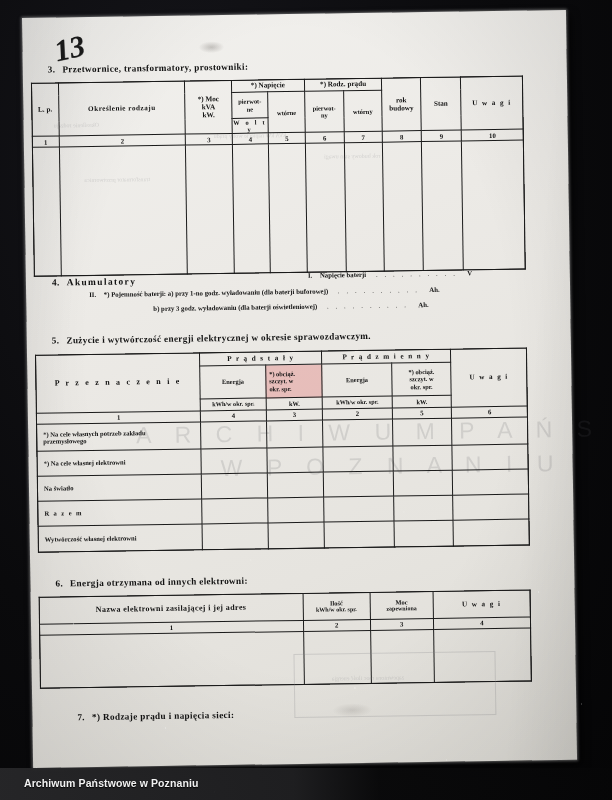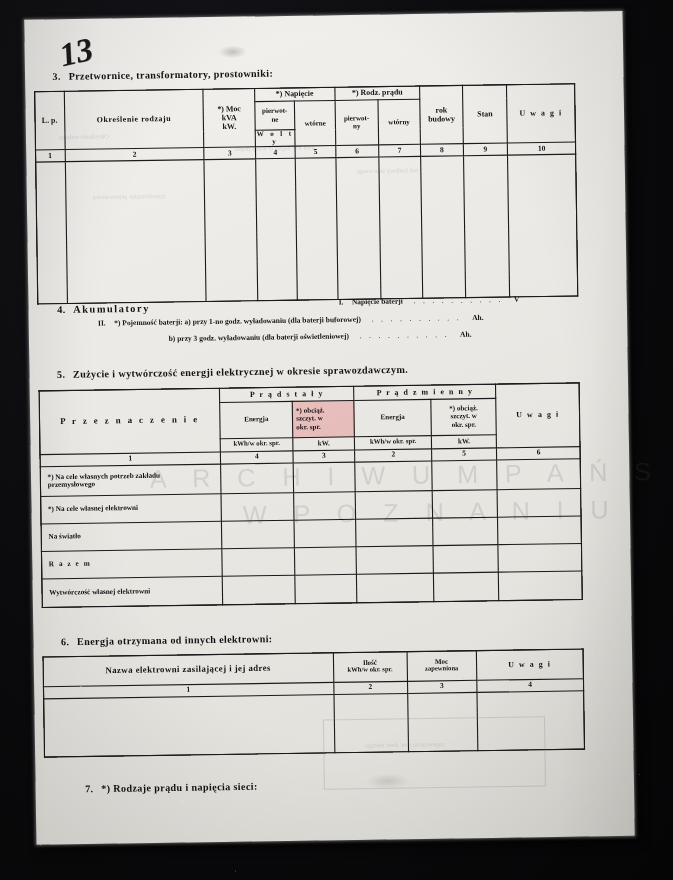--- a/index.html
+++ b/index.html
@@ -343,14 +343,17 @@
       </div>
 
       <div style="position:absolute;left:262px;top:640px;width:200px;height:62px;border:1px solid rgba(130,130,135,.25);"></div>
       <div class="ghost" style="left:300px;top:662px;">zapewniona moc ilość energja</div>
 
     </div>
   </div>
 
   <div id="noise"></div>
 
+  <div id="footer">
+    <span>Archiwum Państwowe w Poznaniu</span>
+  </div>
 
 </div>
 
 </body></html>

